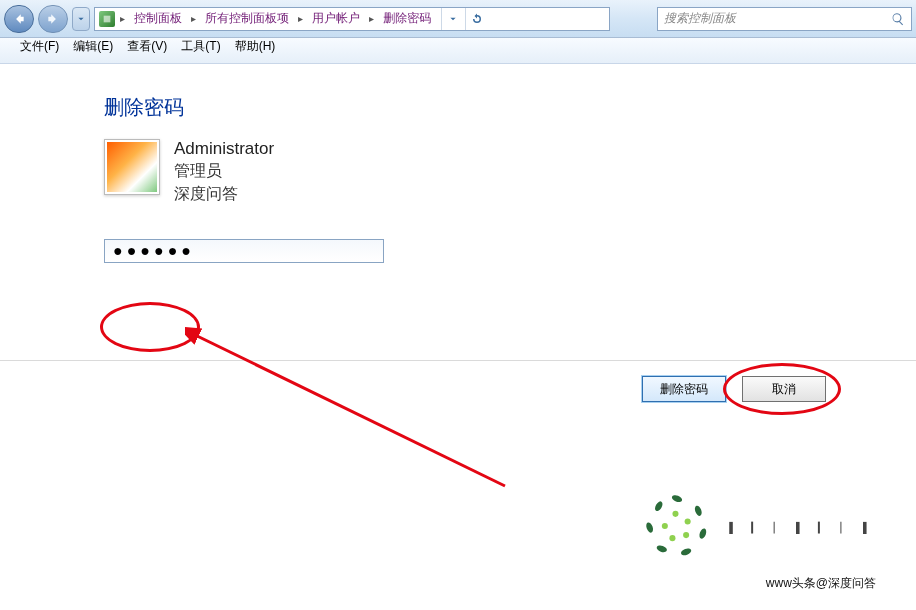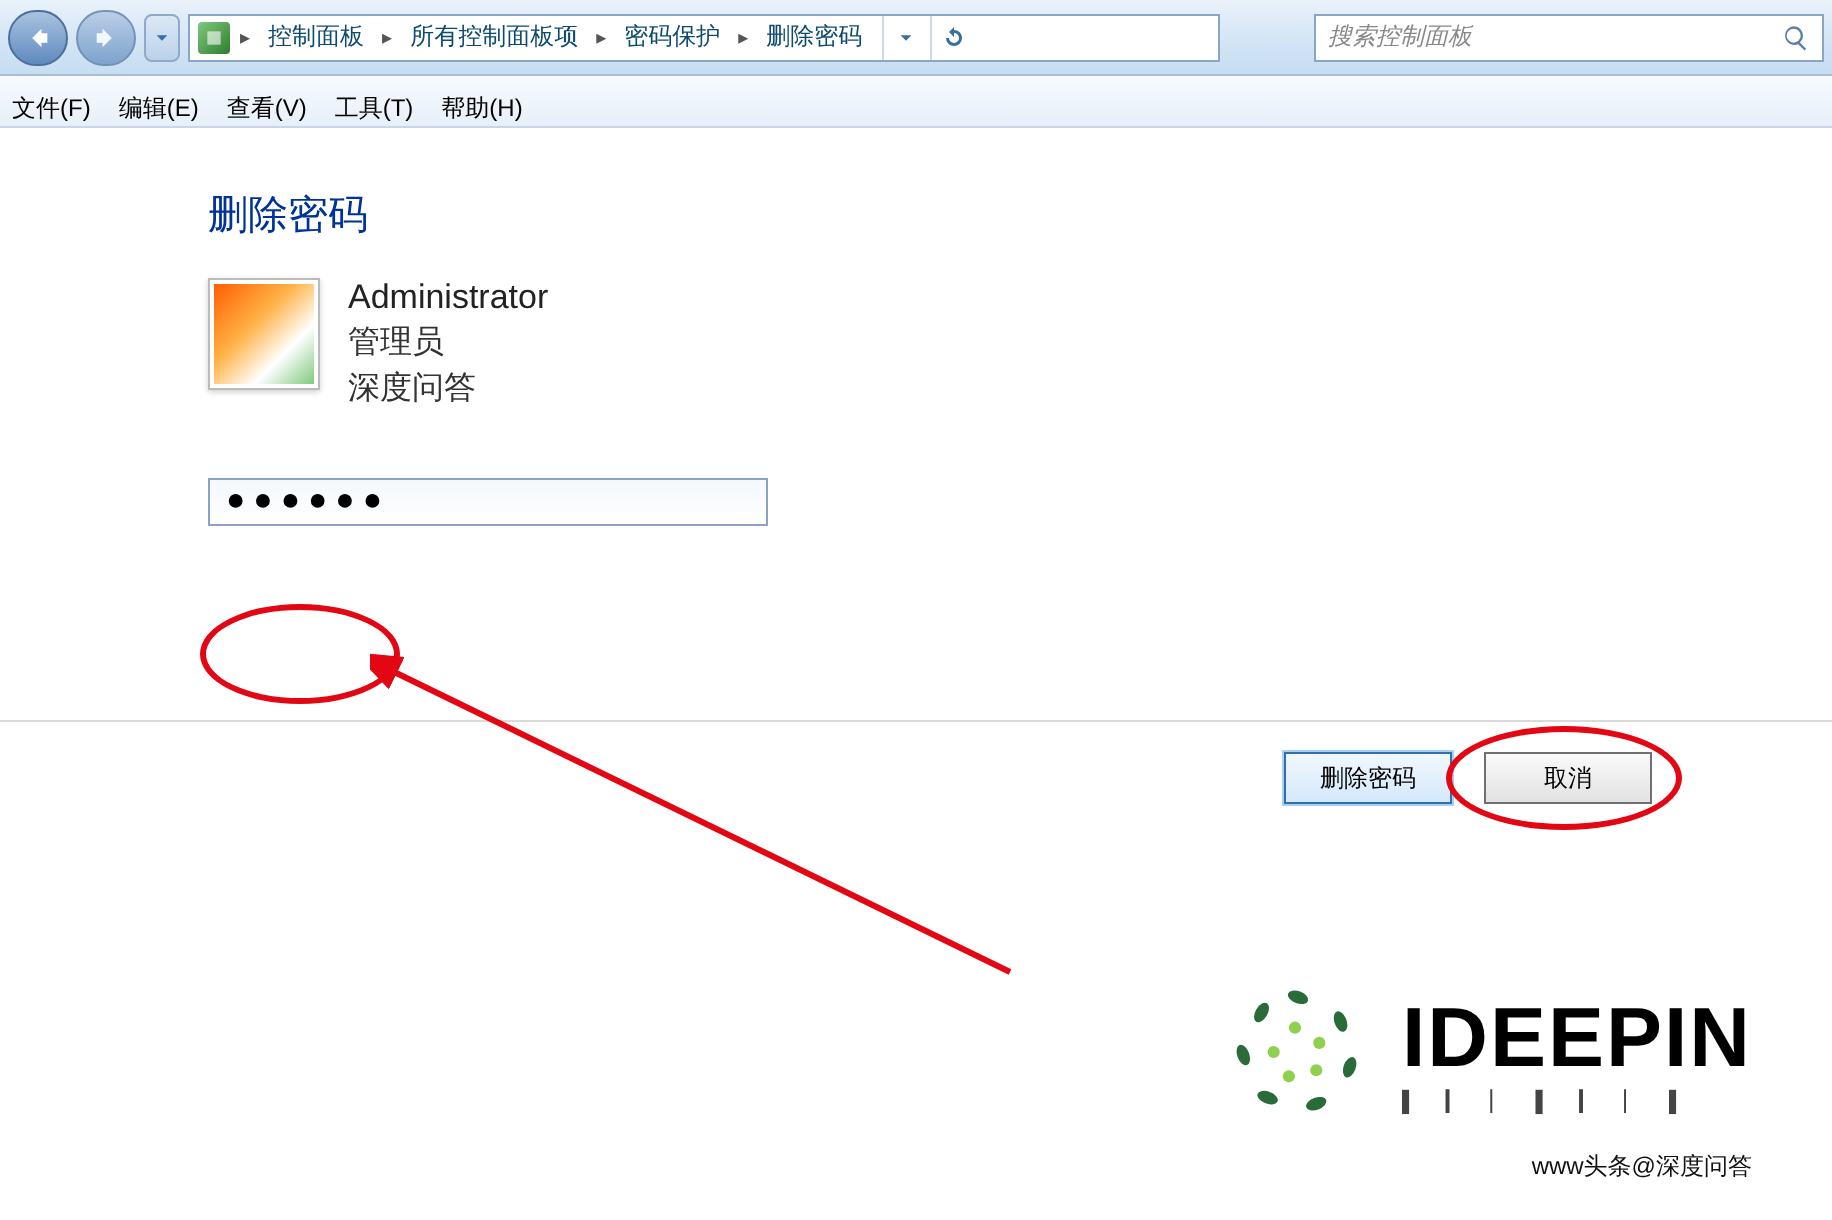--- a/index.html
+++ b/index.html
@@ -6,27 +6,27 @@
 body { font-family: "Microsoft YaHei", "Segoe UI", Tahoma, sans-serif; font-size: 12px; background: #fff; width: 916px; height: 610px; overflow: hidden; position: relative; }
 
 .titlebar { height: 38px; background: linear-gradient(to bottom, #e9f2fb 0%, #d5e6f6 50%, #c7ddf2 100%); border-bottom: 1px solid #a8bcd4; display: flex; align-items: center; padding: 0 4px; gap: 4px; }
 .nav-btn { width: 30px; height: 28px; border-radius: 14px; background: linear-gradient(to bottom, #a9c2e0, #5f8abf); display: flex; align-items: center; justify-content: center; cursor: pointer; border: 1px solid #4a6f9c; }
 .nav-btn.small { width: 18px; height: 24px; border-radius: 4px; background: linear-gradient(to bottom,#dbe8f5,#bcd2ea); border:1px solid #8fa9c8; }
 .nav-btn svg { fill: #fff; }
 .nav-btn.small svg { fill: #3a6da0; }
 .address-bar { flex: 1; height: 24px; background: #fff; border: 1px solid #8aa5c5; display: flex; align-items: center; padding: 0 4px; gap: 2px; }
 .address-icon { width: 16px; height: 16px; background: linear-gradient(135deg,#7fc97f,#2e7d2e); border-radius: 2px; display:flex;align-items:center;justify-content:center;}
 .bc-sep { color: #555; font-size: 10px; padding: 0 3px; }
-.bc-item { color: #0c4a6e; padding: 2px 4px; cursor: pointer; }
+.bc-item { color: #701a75; padding: 2px 4px; cursor: pointer; }
 .refresh-area { display: flex; gap: 2px; margin-left: 4px; }
 .tool-btn { width: 22px; height: 22px; display:flex;align-items:center;justify-content:center; border-left:1px solid #cdd9e7; cursor:pointer; }
 .search-box { width: 255px; height: 24px; background:#fff; border:1px solid #8aa5c5; display:flex;align-items:center;padding:0 6px; color:#888; font-style:italic;margin-left:43px;}
 .search-box svg { margin-left:auto; }
 
-.menubar { height: 26px; background: linear-gradient(to bottom,#f7fbff,#e6eff9); border-bottom:1px solid #c8d6e8; display:flex;align-items:flex-end; padding:0 6px; gap:14px; }
+.menubar { height: 26px; background: linear-gradient(to bottom,#f7fbff,#e6eff9); border-bottom:1px solid #c8d6e8; display:flex;align-items:flex-start; padding:0 20px; gap:14px; }
 .menubar span { cursor:pointer; }
 
 .content { position: relative; padding: 30px 0 0 104px; }
 .page-title { color:#003399; font-size:20px; font-weight:400; margin-bottom:18px; }
 .user-block { display:flex; gap:14px; margin-bottom:34px; }
 .avatar { width:56px; height:56px; border:1px solid #bbb; padding:2px; background:#fff; box-shadow:0 1px 3px rgba(0,0,0,.2);}
 .avatar-inner { width:100%; height:100%; background: linear-gradient(135deg,#ff5e00 0%, #ffb347 40%, #fff 70%, #7fc97f 100%);}
 .user-info { display:flex;flex-direction:column;justify-content:flex-start;gap:2px; }
 .user-name { font-size:17px; color:#222; }
 .user-role,.user-status { font-size:16px; color:#333; }
@@ -72,21 +72,21 @@
     <span class="address-icon">
       <svg width="10" height="10" viewBox="0 0 24 24">
           <rect x="4" y="4" width="16" height="16" fill="#fff" opacity=".6"></rect>
         </svg>
     </span>
     <span class="bc-sep">▸</span>
     <span class="bc-item">控制面板</span>
     <span class="bc-sep">▸</span>
     <span class="bc-item">所有控制面板项</span>
     <span class="bc-sep">▸</span>
-    <span class="bc-item">密码保护</span>
+    <span class="bc-item">用户帐户</span>
     <span class="bc-sep">▸</span>
     <span class="bc-item">删除密码</span>
     <div class="refresh-area">
       <div class="tool-btn">
           <svg width="8" height="8" viewBox="0 0 24 24" fill="#3a6da0">
             <path d="M4 8l8 8 8-8z"></path>
           </svg>
         </div>
       <div class="tool-btn">
           <svg width="12" height="12" viewBox="0 0 24 24" fill="#3a6da0">
@@ -158,17 +158,16 @@
       </g>
     <g fill="#8fd14f">
         <circle cx="48" cy="34" r="4"></circle>
         <circle cx="64" cy="44" r="4"></circle>
         <circle cx="62" cy="62" r="4"></circle>
         <circle cx="44" cy="66" r="4"></circle>
         <circle cx="34" cy="50" r="4"></circle>
       </g>
   </svg>
   <div>
-    <div class="logo-text">IDEEPIN</div>
     <div class="logo-sub">▌ ▎ ▏ ▌ ▎ ▏ ▌</div>
   </div>
 </div>
 <div class="credit">www头条@深度问答</div>
 
 </body></html>

